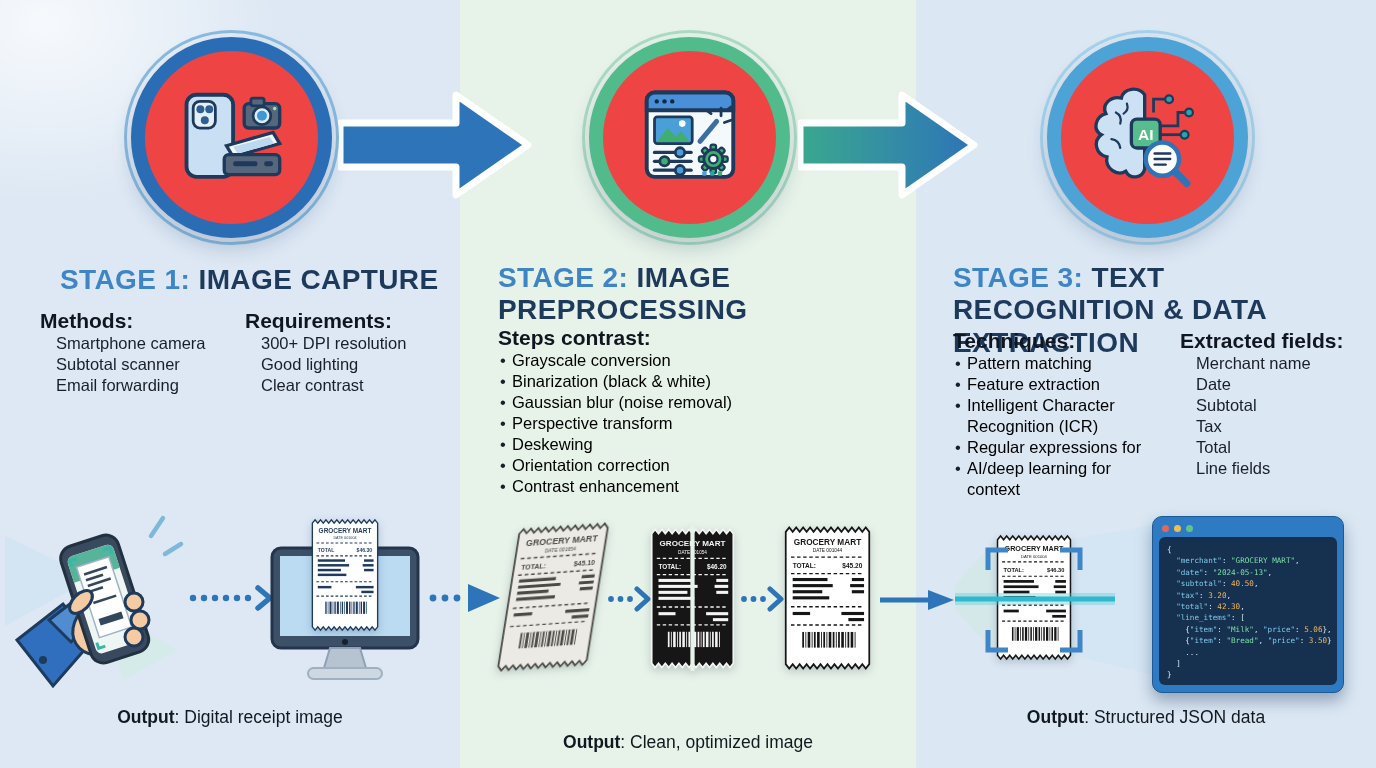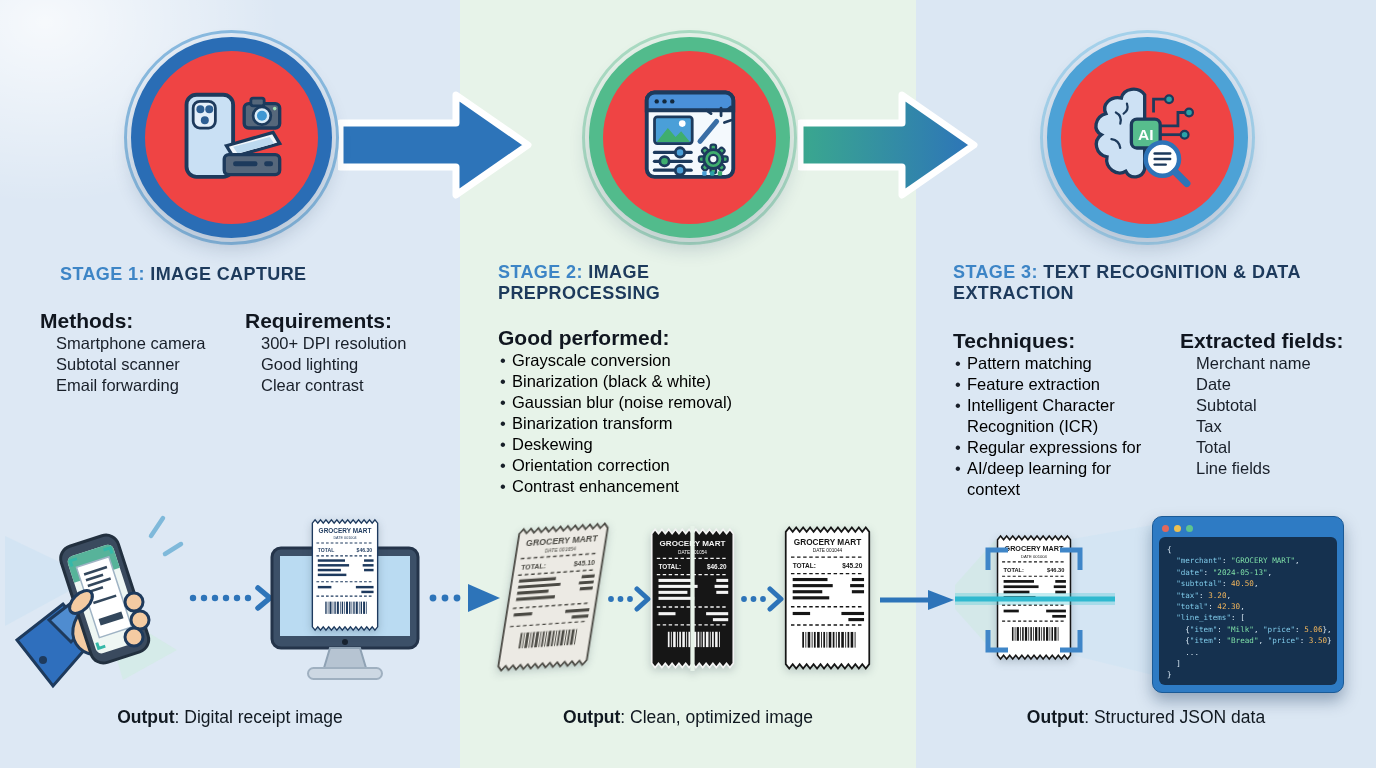--- a/index.html
+++ b/index.html
@@ -15,21 +15,21 @@
   
   .ring-outer{position:absolute;width:209px;height:209px;border:3px solid;border-radius:50%;}
   .ring{position:absolute;inset:4px;border:14px solid;border-radius:50%;background:#ef4444;
     box-shadow:0 10px 20px rgba(20,50,90,.20);display:flex;align-items:center;justify-content:center;}
   .ring svg{width:122px;height:122px;}
 
   .abs{position:absolute;}
   svg{display:block;}
   svg text{font-family:"Liberation Sans",sans-serif;}
 
-  h2.stage-title{position:absolute;margin:0;font-size:18px;font-weight:bold;
+  h2.stage-title{position:absolute;margin:0;font-size:28px;font-weight:bold;
     letter-spacing:.4px;line-height:1.16;color:var(--title-navy);}
   h2 .pfx{color:var(--stage-blue);}
 
   .list-block{position:absolute;font-size:16.5px;line-height:21px;}
   .list-head{font-weight:bold;font-size:21px;margin-bottom:2px;color:#10161f;}
   .plain-item{color:#181f29;margin-left:16px;}
   ul.bullets{list-style:none;margin:2px 0 0 0;padding:0;}
   ul.bullets li{position:relative;padding-left:14px;color:#000000;}
   ul.bullets li::before{content:"\2022";position:absolute;left:2px;top:0;color:#181f29;}
 
@@ -189,26 +189,26 @@
     <div class="plain-item">Email forwarding</div>
   </div>
   <div class="list-block" style="left:245px;top:310px;width:205px">
     <div class="list-head">Requirements:</div>
     <div class="plain-item">300+ DPI resolution</div>
     <div class="plain-item">Good lighting</div>
     <div class="plain-item">Clear contrast</div>
   </div>
 
   <div class="list-block" style="left:498px;top:327px;width:345px">
-    <div class="list-head">Good performed:</div>
+    <div class="list-head">Steps contrast:</div>
     <ul class="bullets">
       <li>Grayscale conversion</li>
       <li>Binarization (black &amp; white)</li>
       <li>Gaussian blur (noise removal)</li>
-      <li>Binarization transform</li>
+      <li>Perspective transform</li>
       <li>Deskewing</li>
       <li>Orientation correction</li>
       <li>Contrast enhancement</li>
     </ul>
   </div>
 
   <div class="list-block" style="left:953px;top:330px;width:212px">
     <div class="list-head">Techniques:</div>
     <ul class="bullets">
       <li>Pattern matching</li>
@@ -550,19 +550,19 @@
       <span class="dot r"></span>
       <span class="dot y"></span>
       <span class="dot g"></span>
     </div>
     <div class="code-body"><div><span class="tk-p">{</span></div><div><span class="tk-k">  "merchant"</span><span class="tk-p">: </span><span class="tk-s">"GROCERY MART"</span><span class="tk-p">,</span></div><div><span class="tk-k">  "date"</span><span class="tk-p">: </span><span class="tk-s">"2024-05-13"</span><span class="tk-p">,</span></div><div><span class="tk-k">  "subtotal"</span><span class="tk-p">: </span><span class="tk-n">40.50</span><span class="tk-p">,</span></div><div><span class="tk-k">  "tax"</span><span class="tk-p">: </span><span class="tk-n">3.20</span><span class="tk-p">,</span></div><div><span class="tk-k">  "total"</span><span class="tk-p">: </span><span class="tk-n">42.30</span><span class="tk-p">,</span></div><div><span class="tk-k">  "line_items"</span><span class="tk-p">: [</span></div><div><span class="tk-p">    {</span><span class="tk-k">"item"</span><span class="tk-p">: </span><span class="tk-s">"Milk"</span><span class="tk-p">, </span><span class="tk-k">"price"</span><span class="tk-p">: </span><span class="tk-n">5.06</span><span class="tk-p">},</span></div><div><span class="tk-p">    {</span><span class="tk-k">"item"</span><span class="tk-p">: </span><span class="tk-s">"Bread"</span><span class="tk-p">, </span><span class="tk-k">"price"</span><span class="tk-p">: </span><span class="tk-n">3.50</span><span class="tk-p">}</span></div><div><span class="tk-p">    ...</span></div><div><span class="tk-p">  ]</span></div><div><span class="tk-p">}</span></div></div>
   </div>
 
   <div class="output" style="left:65px;top:707px">
     <b>Output</b><span>: Digital receipt image</span>
   </div>
-  <div class="output" style="left:523px;top:707px">
+  <div class="output" style="left:523px;top:732px">
     <b>Output</b><span>: Clean, optimized image</span>
   </div>
   <div class="output" style="left:981px;top:707px">
     <b>Output</b><span>: Structured JSON data</span>
   </div>
 </div>
 
 </body></html>

